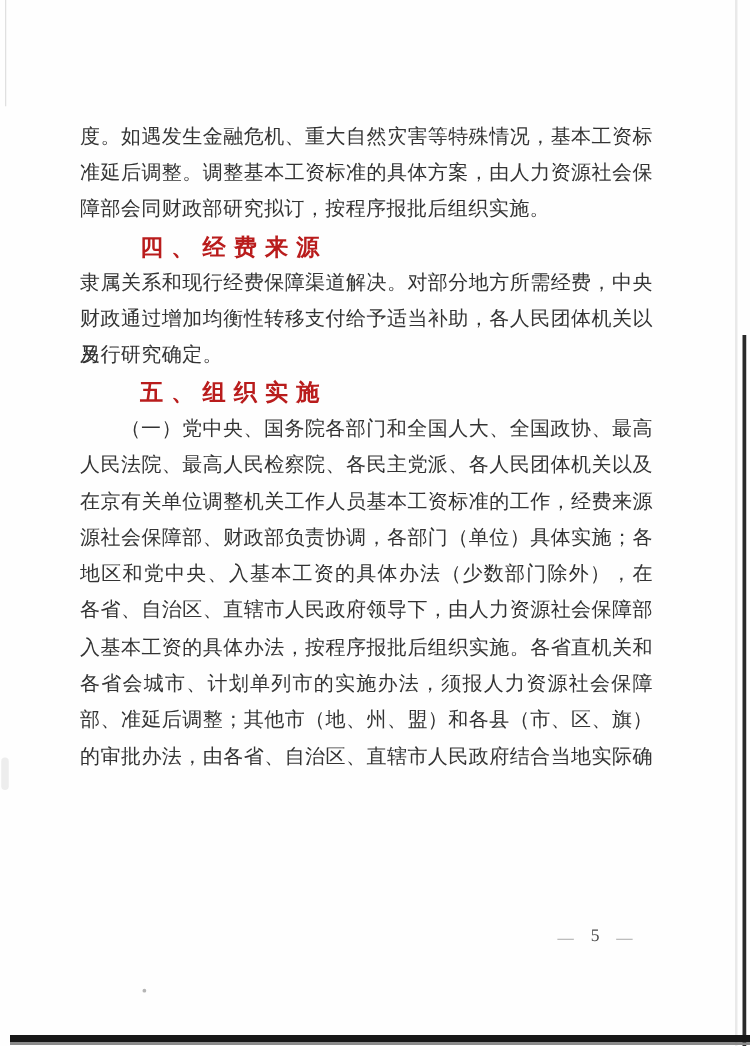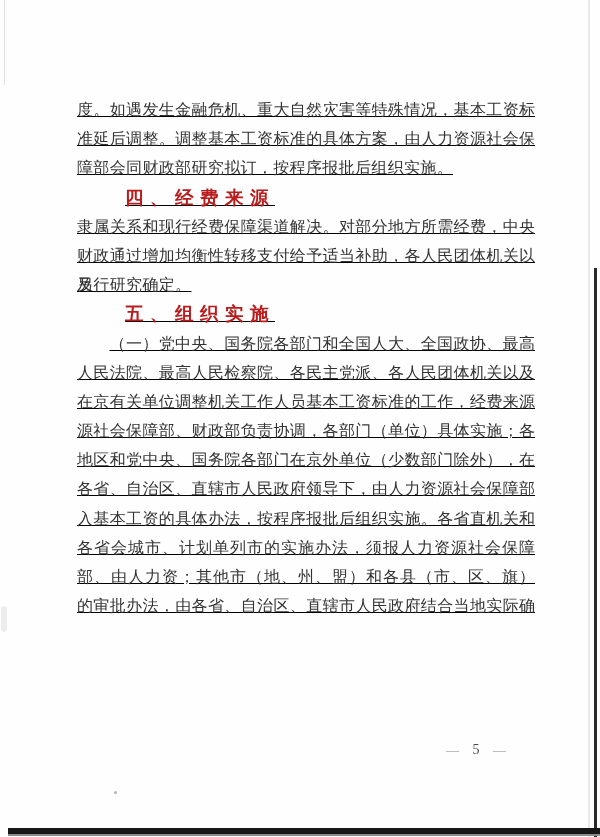--- a/index.html
+++ b/index.html
@@ -10,21 +10,21 @@
     overflow: hidden;
   }
   .page {
     position: relative;
     width: 600px; height: 837px;
     background: #fefefe;
   }
   
   .text-column {
     position: absolute;
-    left: 77px; top: 95px; width: 458px; text-decoration: underline;
+    left: 64px; top: 95px; width: 458px;
   }
   .line {
     width: 458px;
     height: 29.2px;
     line-height: 29.2px;
     font-size: 16px;
     color: #333333;
     text-align: justify;
     text-align-last: justify;
     text-justify: inter-character;
@@ -92,25 +92,25 @@
     <div class="line body-end">障部会同财政部研究拟订，按程序报批后组织实施。</div>
     <div class="line heading">四、经费来源</div>
     <div class="line body-full">隶属关系和现行经费保障渠道解决。对部分地方所需经费，中央</div>
     <div class="line body-full">财政通过增加均衡性转移支付给予适当补助，各人民团体机关以及</div>
     <div class="line body-end">另行研究确定。</div>
     <div class="line heading">五、组织实施</div>
     <div class="line body-start">（一）党中央、国务院各部门和全国人大、全国政协、最高</div>
     <div class="line body-full">人民法院、最高人民检察院、各民主党派、各人民团体机关以及</div>
     <div class="line body-full">在京有关单位调整机关工作人员基本工资标准的工作，经费来源</div>
     <div class="line body-full">源社会保障部、财政部负责协调，各部门（单位）具体实施；各</div>
-    <div class="line body-full">地区和党中央、国务院各部门在京外单位（少数部门除外），在</div>
+    <div class="line body-full">地区和党中央、入基本工资的具体办法（少数部门除外），在</div>
     <div class="line body-full">各省、自治区、直辖市人民政府领导下，由人力资源社会保障部</div>
     <div class="line body-full">入基本工资的具体办法，按程序报批后组织实施。各省直机关和</div>
     <div class="line body-full">各省会城市、计划单列市的实施办法，须报人力资源社会保障</div>
-    <div class="line body-full">部、由人力资；其他市（地、州、盟）和各县（市、区、旗）</div>
+    <div class="line body-full">部、准延后调整；其他市（地、州、盟）和各县（市、区、旗）</div>
     <div class="line body-full">的审批办法，由各省、自治区、直辖市人民政府结合当地实际确</div>
   </div>
 
   <div class="footer">
     <span class="dash">—</span>
     <span class="num">5</span>
     <span class="dash">—</span>
   </div>
 
   <div class="edge-right-light"></div>

